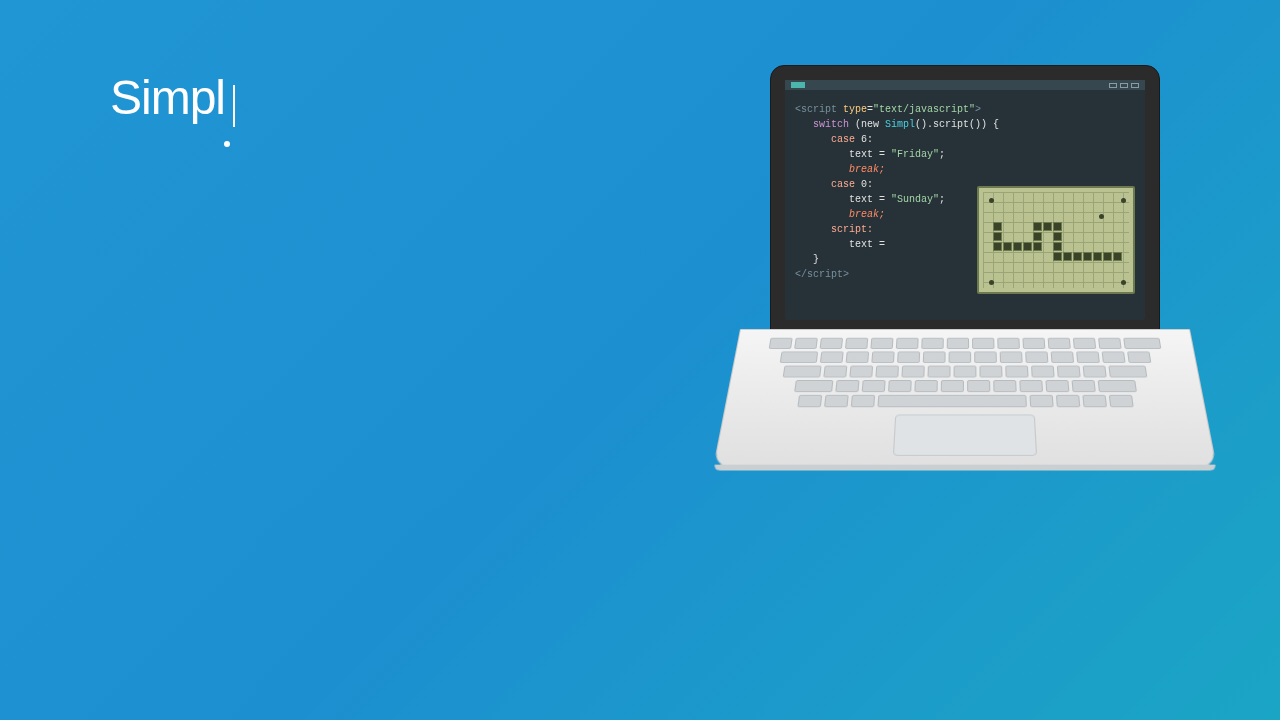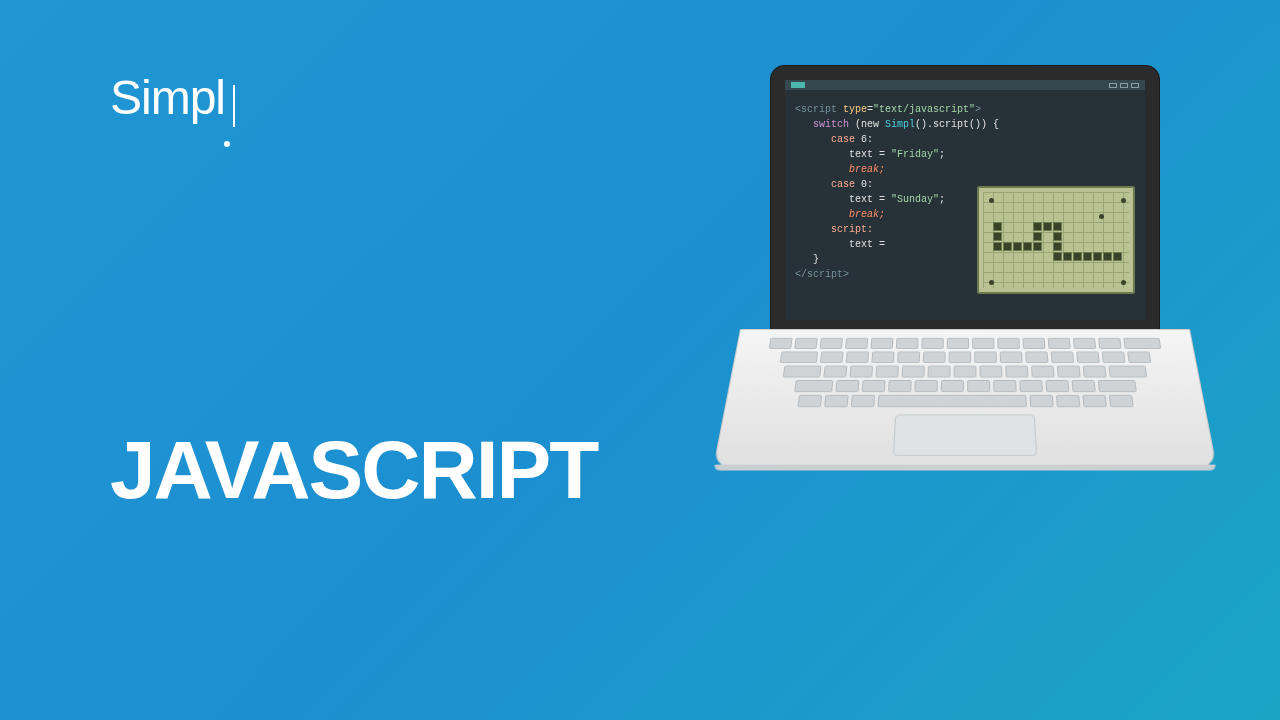--- a/index.html
+++ b/index.html
@@ -184,21 +184,20 @@
 </head>
 <body>
 
 <div class="logo">
   <span class="s">Simpl</span>
     <span class="dot"></span>
     <span class="divider"></span>
 </div>
 
 <div class="headline">
-  <span class="line">JAVASCRIPT</span>
 </div>
 
 <div class="laptop">
   <div class="screen-frame">
     <div class="screen">
       <div class="titlebar">
         <div class="left-tab"></div>
         <div class="win-btns">
           <span></span>
           <span></span>

